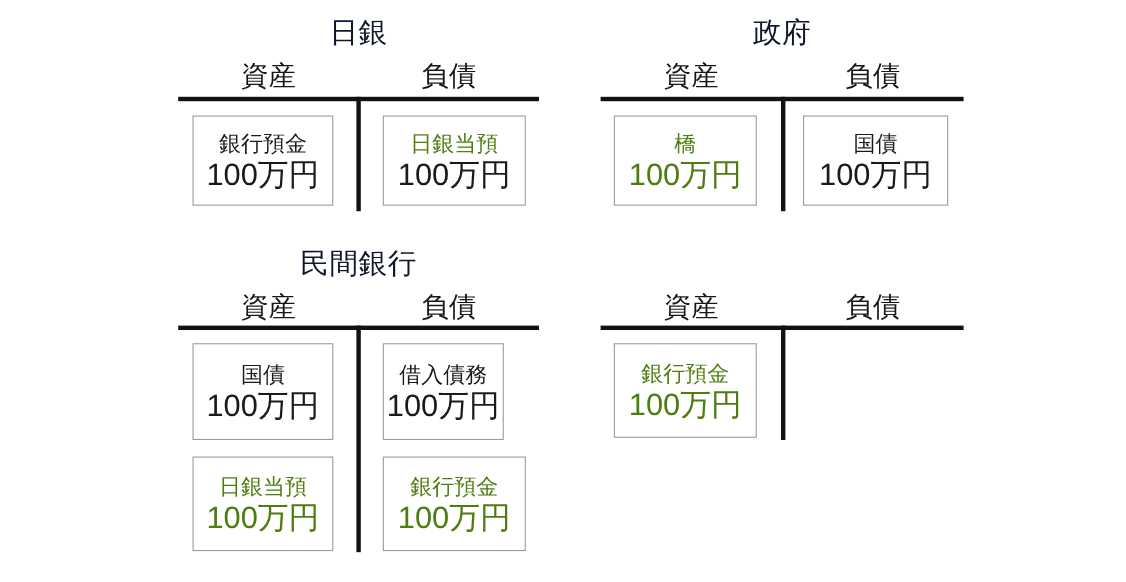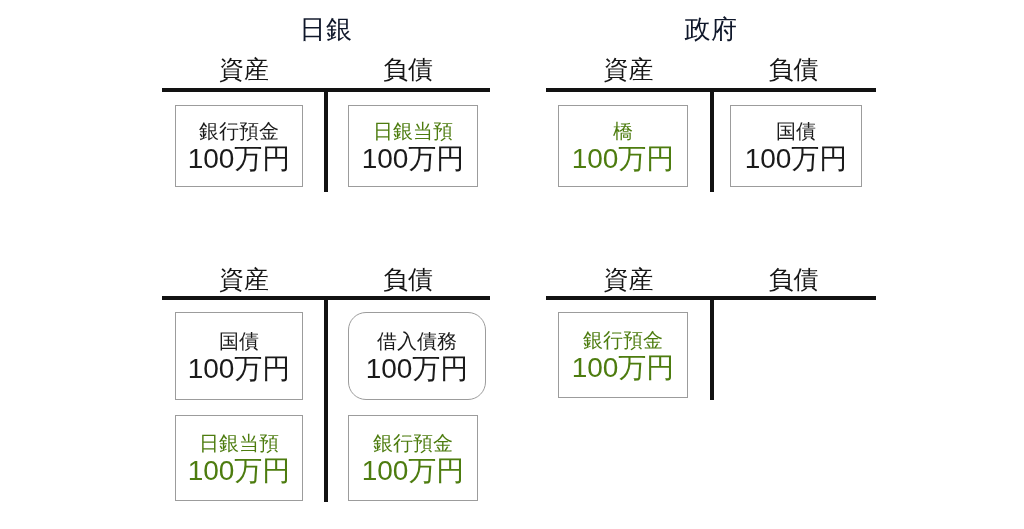--- a/index.html
+++ b/index.html
@@ -123,37 +123,38 @@
       <div class="bs-amount txt-red">100万円</div>
     </div>
 
     <div class="bs-box" style="left:184px; top:91px; width:132px; height:82px;">
       <div class="bs-label txt-black">国債</div>
       <div class="bs-amount txt-black">100万円</div>
     </div>
   </div>
 
   <div class="bs-group" style="left:162px; top:224px; width:328px; height:285px;">
+    <div class="bs-title">民間銀行</div>
     <div class="bs-heads" style="top:40px;">
       <div class="bs-head">資産</div>
       <div class="bs-head">負債</div>
     </div>
     <div class="bs-bar" style="top:72px; width:328px;"></div>
     <div class="bs-divider" style="left:162px; top:72px; height:206px;"></div>
 
     <div class="bs-box" style="left:13px; top:88px; width:128px; height:88px;">
       <div class="bs-label txt-black">国債</div>
       <div class="bs-amount txt-black">100万円</div>
     </div>
     <div class="bs-box" style="left:13px; top:191px; width:128px; height:86px;">
       <div class="bs-label txt-red">日銀当預</div>
       <div class="bs-amount txt-red">100万円</div>
     </div>
 
-    <div class="bs-box" style="left:186px; top:88px; width:138px; height:88px;border-radius:18px;">
+    <div class="bs-box" style="left:186px; top:88px; width:110px; height:88px;">
       <div class="bs-label txt-black">借入債務</div>
       <div class="bs-amount txt-black">100万円</div>
     </div>
     <div class="bs-box" style="left:186px; top:191px; width:130px; height:86px;">
       <div class="bs-label txt-red">銀行預金</div>
       <div class="bs-amount txt-red">100万円</div>
     </div>
   </div>
 
   <div class="bs-group" style="left:546px; top:224px; width:330px; height:185px;">

